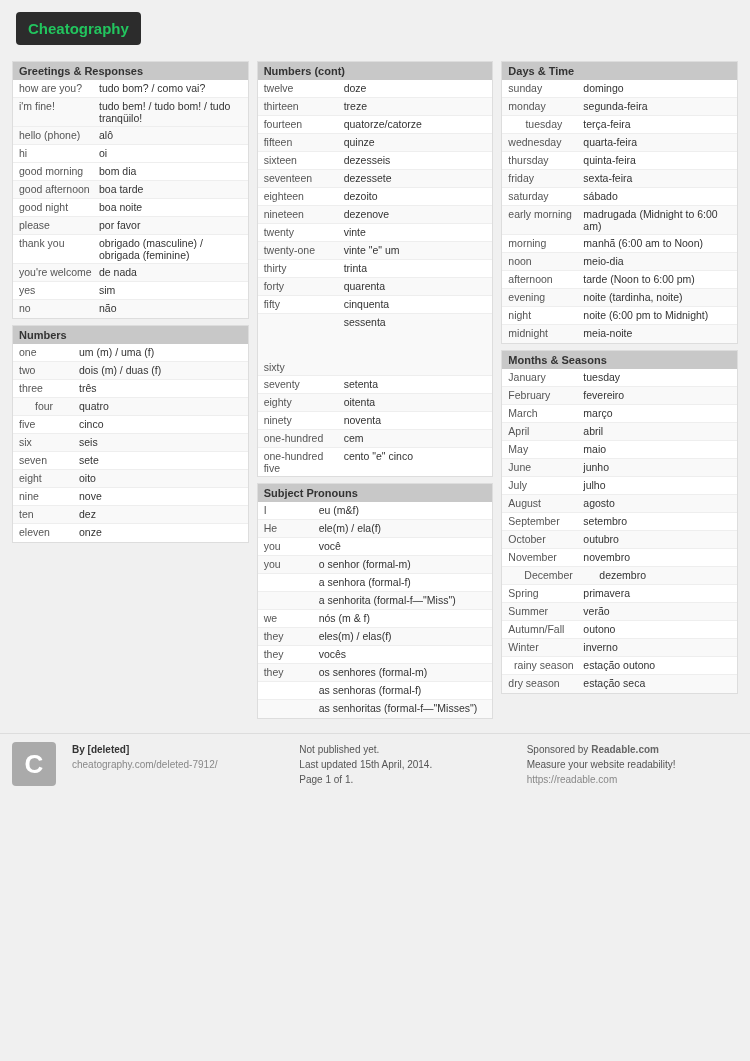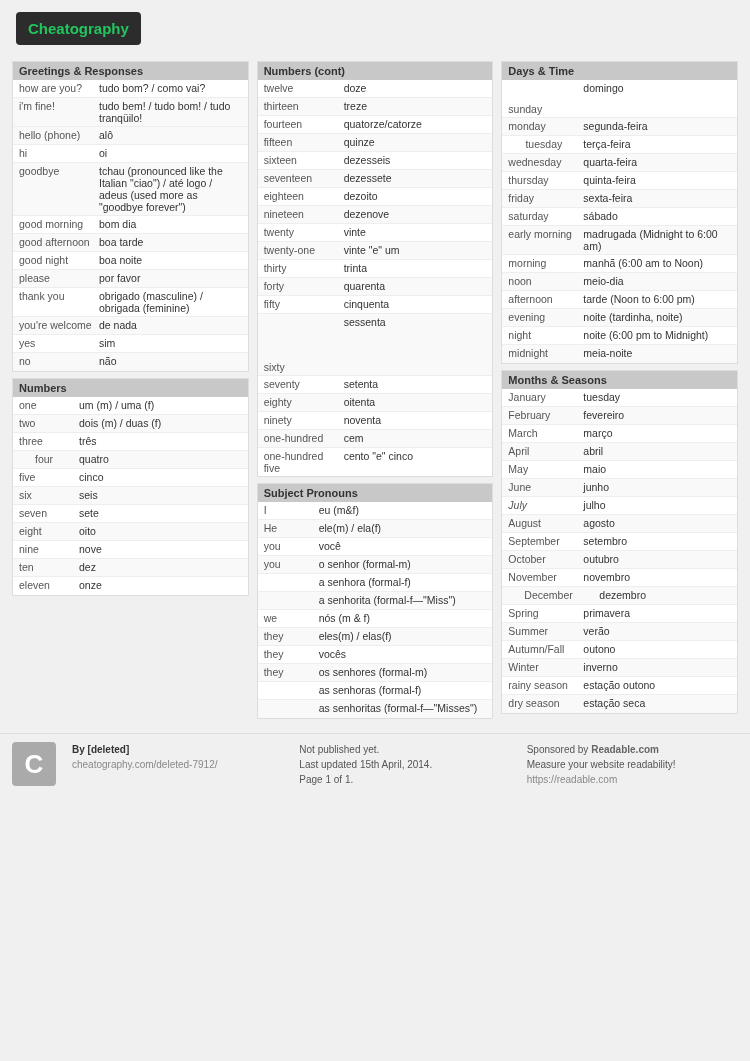--- a/index.html
+++ b/index.html
@@ -139,24 +139,20 @@
             <div class="cell-val">tudo bem! / tudo bom! / tudo tranqüilo!</div>
           </div>
           <div class="row alt">
             <div class="cell-key" style="width: 80px; min-width: 80px;">hello (phone)</div>
             <div class="cell-val">alô</div>
           </div>
           <div class="row">
             <div class="cell-key" style="width: 80px; min-width: 80px;">hi</div>
             <div class="cell-val">oi</div>
           </div>
-          <div class="row alt">
-            <div class="cell-key" style="width: 80px; min-width: 80px;">goodbye</div>
-            <div class="cell-val">tchau (pronounced like the Italian "ciao") / até logo / adeus (used more as "goodbye forever")</div>
-          </div>
           <div class="row">
             <div class="cell-key" style="width: 80px; min-width: 80px;">good morning</div>
             <div class="cell-val">bom dia</div>
           </div>
           <div class="row alt">
             <div class="cell-key" style="width: 80px; min-width: 80px;">good afternoon</div>
             <div class="cell-val">boa tarde</div>
           </div>
           <div class="row">
             <div class="cell-key" style="width: 80px; min-width: 80px;">good night</div>
@@ -371,21 +367,21 @@
           </div>
         </div>
     </div>
   </div>
 
   <div class="col">
     <div class="section">
       <div class="section-header">Days &amp; Time</div>
       <div class="section-body">
       <div class="row">
-            <div class="cell-key" style="width: 75px; min-width: 75px; margin-top: 21px;">sunday</div>
+            <div class="cell-key" style="width: 75px; min-width: 75px;">sunday</div>
             <div class="cell-val">domingo</div>
           </div>
           <div class="row alt">
             <div class="cell-key" style="width: 75px; min-width: 75px;">monday</div>
             <div class="cell-val">segunda-feira</div>
           </div>
           <div class="row">
             <div class="cell-key" style="width: 75px; min-width: 75px; text-align: center;">tuesday</div>
             <div class="cell-val">terça-feira</div>
           </div>
@@ -456,21 +452,21 @@
           </div>
           <div class="row">
             <div class="cell-key" style="width: 75px; min-width: 75px;">May</div>
             <div class="cell-val">maio</div>
           </div>
           <div class="row alt">
             <div class="cell-key" style="width: 75px; min-width: 75px;">June</div>
             <div class="cell-val">junho</div>
           </div>
           <div class="row">
-            <div class="cell-key" style="width: 75px; min-width: 75px; font-style: italic;">July</div>
+            <div class="cell-key" style="width: 75px; min-width: 75px;">July</div>
             <div class="cell-val">julho</div>
           </div>
           <div class="row alt">
             <div class="cell-key" style="width: 75px; min-width: 75px;">August</div>
             <div class="cell-val">agosto</div>
           </div>
           <div class="row">
             <div class="cell-key" style="width: 75px; min-width: 75px;">September</div>
             <div class="cell-val">setembro</div>
           </div>
@@ -496,21 +492,21 @@
           </div>
           <div class="row">
             <div class="cell-key" style="width: 75px; min-width: 75px;">Autumn/Fall</div>
             <div class="cell-val">outono</div>
           </div>
           <div class="row alt">
             <div class="cell-key" style="width: 75px; min-width: 75px;">Winter</div>
             <div class="cell-val">inverno</div>
           </div>
           <div class="row">
-            <div class="cell-key" style="width: 75px; min-width: 75px;">rainy season</div>
+            <div class="cell-key" style="width: 75px; min-width: 75px; text-align: center;">rainy season</div>
             <div class="cell-val">estação outono</div>
           </div>
           <div class="row alt">
             <div class="cell-key" style="width: 75px; min-width: 75px;">dry season</div>
             <div class="cell-val">estação seca</div>
           </div>
         </div>
     </div>
   </div>
 

